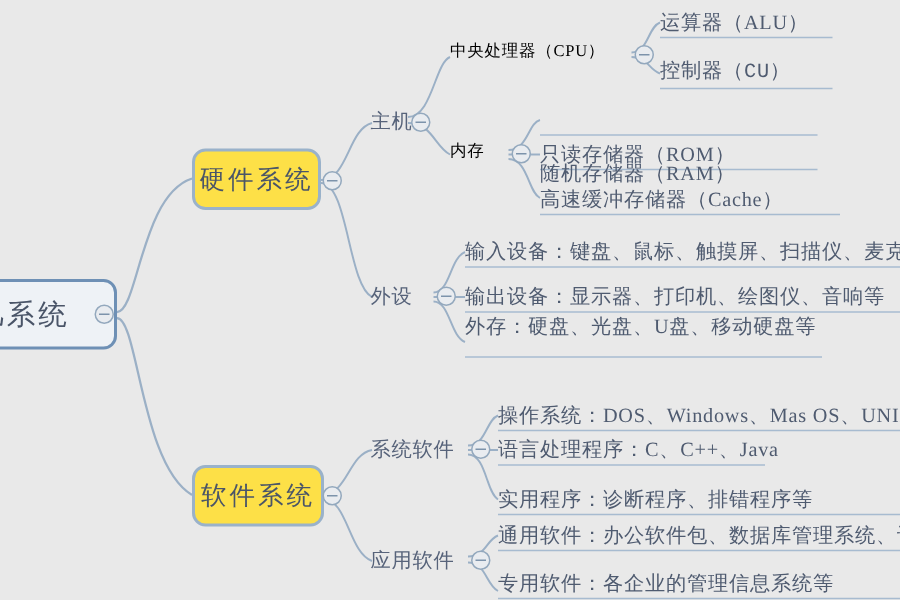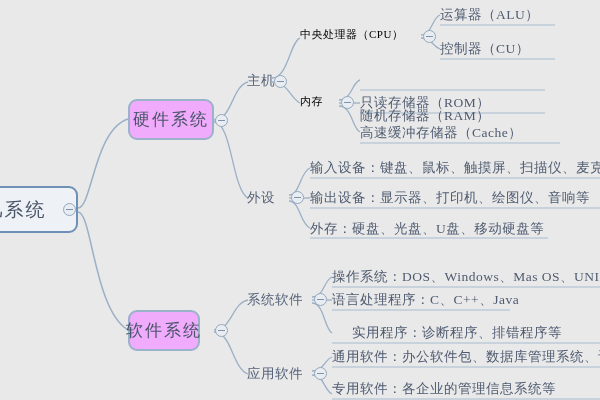--- a/index.html
+++ b/index.html
@@ -44,21 +44,21 @@
     white-space: nowrap;
   }
   .box.root {
     font-size: 19px;
     border-color: #6e90b5;
     background: #eef2f6;
   }
   .box.lvl1 {
     font-size: 17px;
     border-color: #9ab2ca;
-    background: #f0abfc;
+    background: #fde047;
   }
   
   .label {
     position: absolute;
     color: #5b6878;
     white-space: nowrap;
     font-size: 13px;
     letter-spacing: 0.5px;
     line-height: 1;
   }
@@ -145,54 +145,54 @@
   <div class="box root" style="left:-48px; top:186px; width:126px; height:47px;">
     <span>几系统</span>
   </div>
   <span class="toggle" style="left:63px; top:203px;"></span>
 
   <div class="box lvl1" style="left:128px; top:99px; width:86px; height:41px;">
     <span>硬件系统</span>
   </div>
   <span class="toggle" style="left:215px; top:114px;"></span>
 
-  <div class="box lvl1" style="left:128px; top:310px; width:72px; height:41px;">
+  <div class="box lvl1" style="left:128px; top:310px; width:88px; height:41px;">
     <span>软件系统</span>
   </div>
   <span class="toggle" style="left:215px; top:324px;"></span>
 
   <span class="label lvl2" style="left:247px; top:74px;">主机</span>
   <span class="toggle" style="left:274px; top:75px;"></span>
 
   <span class="label lvl2" style="left:247px; top:191px;">外设</span>
   <span class="toggle" style="left:291px; top:191px;"></span>
 
   <span class="label lvl3" style="left:300px; top:29px;">中央处理器（CPU）</span>
   <span class="toggle" style="left:423px; top:30px;"></span>
 
   <span class="label lvl3" style="left:300px; top:96px;">内存</span>
   <span class="toggle" style="left:341px; top:96px;"></span>
 
   <span class="label leaf" style="left:440px; top:8px;">运算器（ALU）</span>
-  <span class="label leaf" style="left:440px; top:42px;">控制器（CU）</span>
+  <span class="label leaf" style="left:440px; top:42px;font-family:Liberation Mono, monospace;">控制器（CU）</span>
 
   <span class="label leaf" style="left:360px; top:73px;margin-top:36px;">随机存储器（RAM）</span>
   <span class="label leaf" style="left:360px; top:126px;">高速缓冲存储器（Cache）</span>
   <span class="label leaf" style="left:360px; top:96px;">只读存储器（ROM）</span>
 
   <span class="label leaf" style="left:310px; top:161px;">输入设备：键盘、鼠标、触摸屏、扫描仪、麦克风等</span>
   <span class="label leaf" style="left:310px; top:191px;">输出设备：显示器、打印机、绘图仪、音响等</span>
-  <span class="label leaf" style="left:310px; top:222px;text-align:right;">外存：硬盘、光盘、U盘、移动硬盘等</span>
+  <span class="label leaf" style="left:310px; top:211px;text-align:right;">外存：硬盘、光盘、U盘、移动硬盘等</span>
 
   <span class="label lvl2" style="left:247px; top:293px;">系统软件</span>
   <span class="toggle" style="left:314px; top:293px;"></span>
 
   <span class="label lvl2" style="left:247px; top:367px;">应用软件</span>
   <span class="toggle" style="left:314px; top:367px;"></span>
 
   <span class="label leaf" style="left:332px; top:270px;">操作系统：DOS、Windows、Mas OS、UNIX、Linux</span>
   <span class="label leaf" style="left:332px; top:293px;">语言处理程序：C、C++、Java</span>
-  <span class="label leaf" style="left:352px; top:326px;">实用程序：诊断程序、排错程序等</span>
+  <span class="label leaf" style="left:332px; top:326px;">实用程序：诊断程序、排错程序等</span>
 
   <span class="label leaf" style="left:332px; top:350px;">通用软件：办公软件包、数据库管理系统、计算</span>
   <span class="label leaf" style="left:332px; top:382px;text-align:center;">专用软件：各企业的管理信息系统等</span>
 
 </div>
 
 </body></html>

